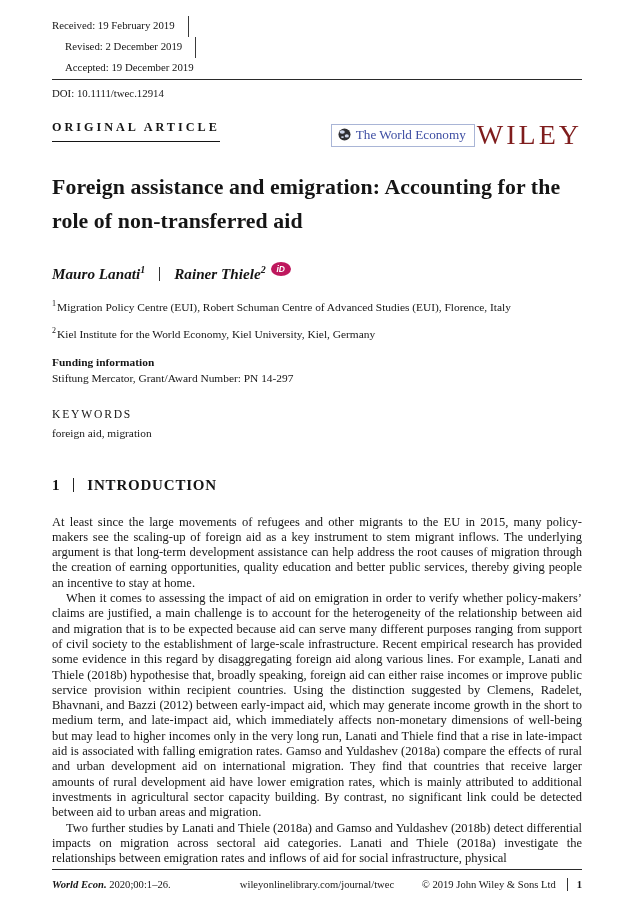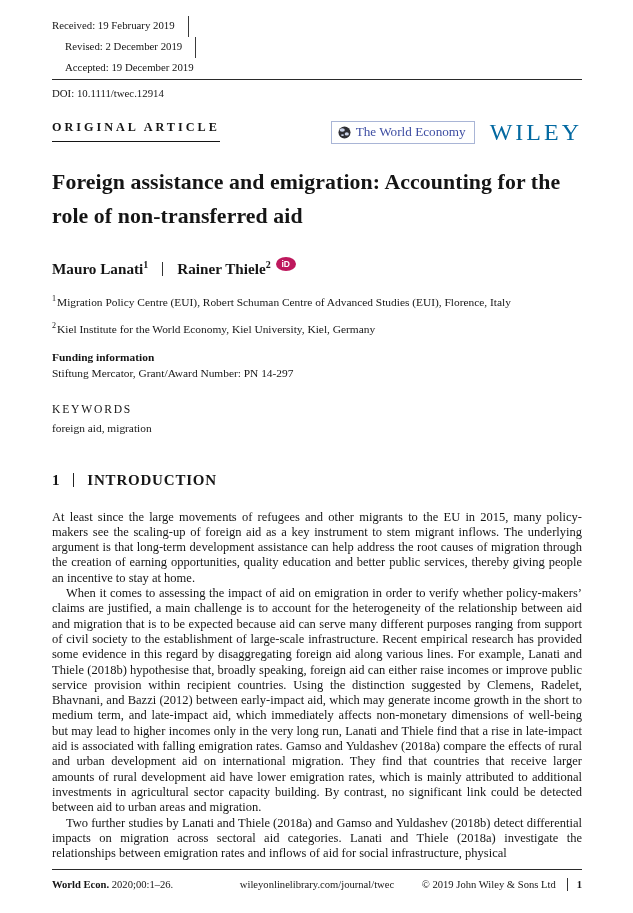--- a/index.html
+++ b/index.html
@@ -19,25 +19,25 @@
   .meta-item { padding:3px 13px 6px 13px; border-right:1px solid #3a3a3a; white-space:nowrap; }
   .meta-item:first-child { padding-left:0; }
   .meta-item:last-child { border-right:none; }
   .doi-row { font-size:10.8px; margin-top:7px; }
 
   
   .masthead { margin-top:21px; display:flex; justify-content:space-between; align-items:flex-start; }
   .article-type { font-size:12.2px; font-weight:bold; letter-spacing:3px; border-bottom:1.7px solid #141414; padding-bottom:6px; white-space:nowrap; }
   .masthead-right { display:flex; align-items:center; margin-top:-1px; }
   .journal-badge { display:flex; align-items:center; gap:5px; border:1px solid #a9b5d6; padding:2px 8px 3px 6px; color:#3d4da2; font-size:13.2px; white-space:nowrap; }
-  .publisher { font-size:24px; letter-spacing:3px; margin-left:15px; color:#0369a1; white-space:nowrap; }
+  .publisher { font-size:28px; letter-spacing:3px; margin-left:2px; color:#7f1d1d; white-space:nowrap; }
 
   
   .title { margin-top:19px; font-size:21.8px; font-weight:bold; line-height:34px; letter-spacing:0.1px; }
-  .authors { margin-top:27px; font-size:15.2px; font-weight:bold; display:flex; align-items:center; }
+  .authors { margin-top:27px; font-size:15.2px; font-weight:bold; display:flex; align-items:center;font-style:italic; }
   .author sup { font-size:10px; line-height:0; }
   .author-sep { display:inline-block; width:0; border-left:1.2px solid #333; height:14px; margin:0 14px; }
   .orcid {
     display:inline-flex; width:20px; height:14px; border-radius:50%;
     background:#be185d; color:#fff; font-size:8.5px; font-weight:bold;
     align-items:center; justify-content:center; margin-left:5px;
     position:relative; top:-5px;
     font-family:"Liberation Sans", sans-serif;
   }
 
@@ -57,21 +57,21 @@
   .section-heading { margin-top:38px; font-size:15px; font-weight:bold; letter-spacing:0.8px; display:flex; align-items:center; }
   .heading-sep { border-left:1.6px solid #222; height:14px; margin:0 13px; }
 
   .body-text { margin-top:21px; font-size:12.5px; line-height:15.3px; text-align:justify; }
   .body-text p { margin:0; }
   .body-text p + p { text-indent:14px; }
 
   
   .footer { position:absolute; left:52px; right:51px; bottom:22px; border-top:1.1px solid #2a2a2a; padding-top:8px; font-size:10.6px; display:flex; align-items:center; }
   .footer-left { flex:1; white-space:nowrap; }
-  .footer-left .j-abbrev { font-weight:bold; }
+  .footer-left .j-abbrev { font-weight:bold; font-style:italic; }
   .footer-center { flex:1; text-align:center; white-space:nowrap; }
   .footer-right { flex:1; display:flex; justify-content:flex-end; align-items:center; white-space:nowrap; }
   .footer-sep { border-left:1.1px solid #333; height:13px; margin:0 9px 0 11px; }
   .page-number { font-weight:bold; }
 </style>
 </head>
 <body>
 
 <div class="page">
 

